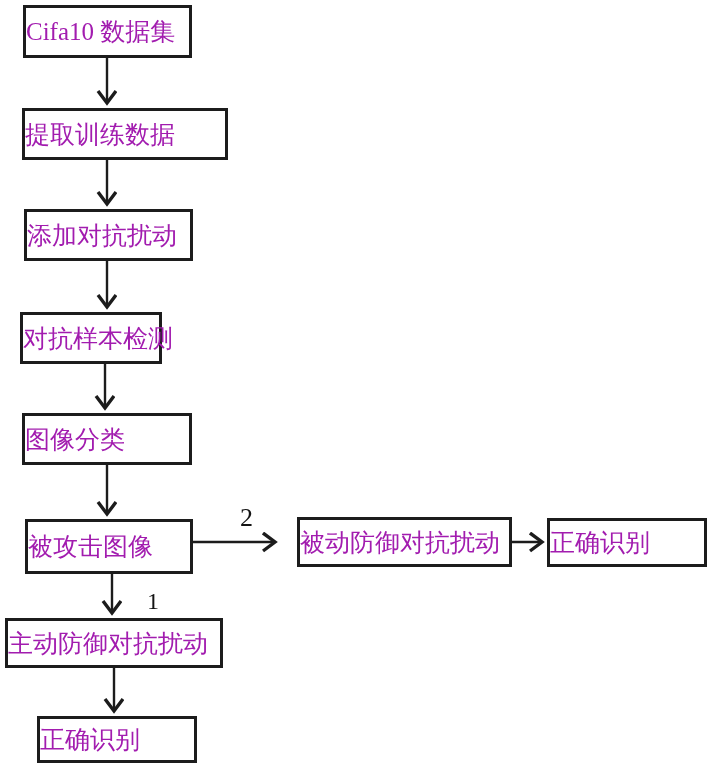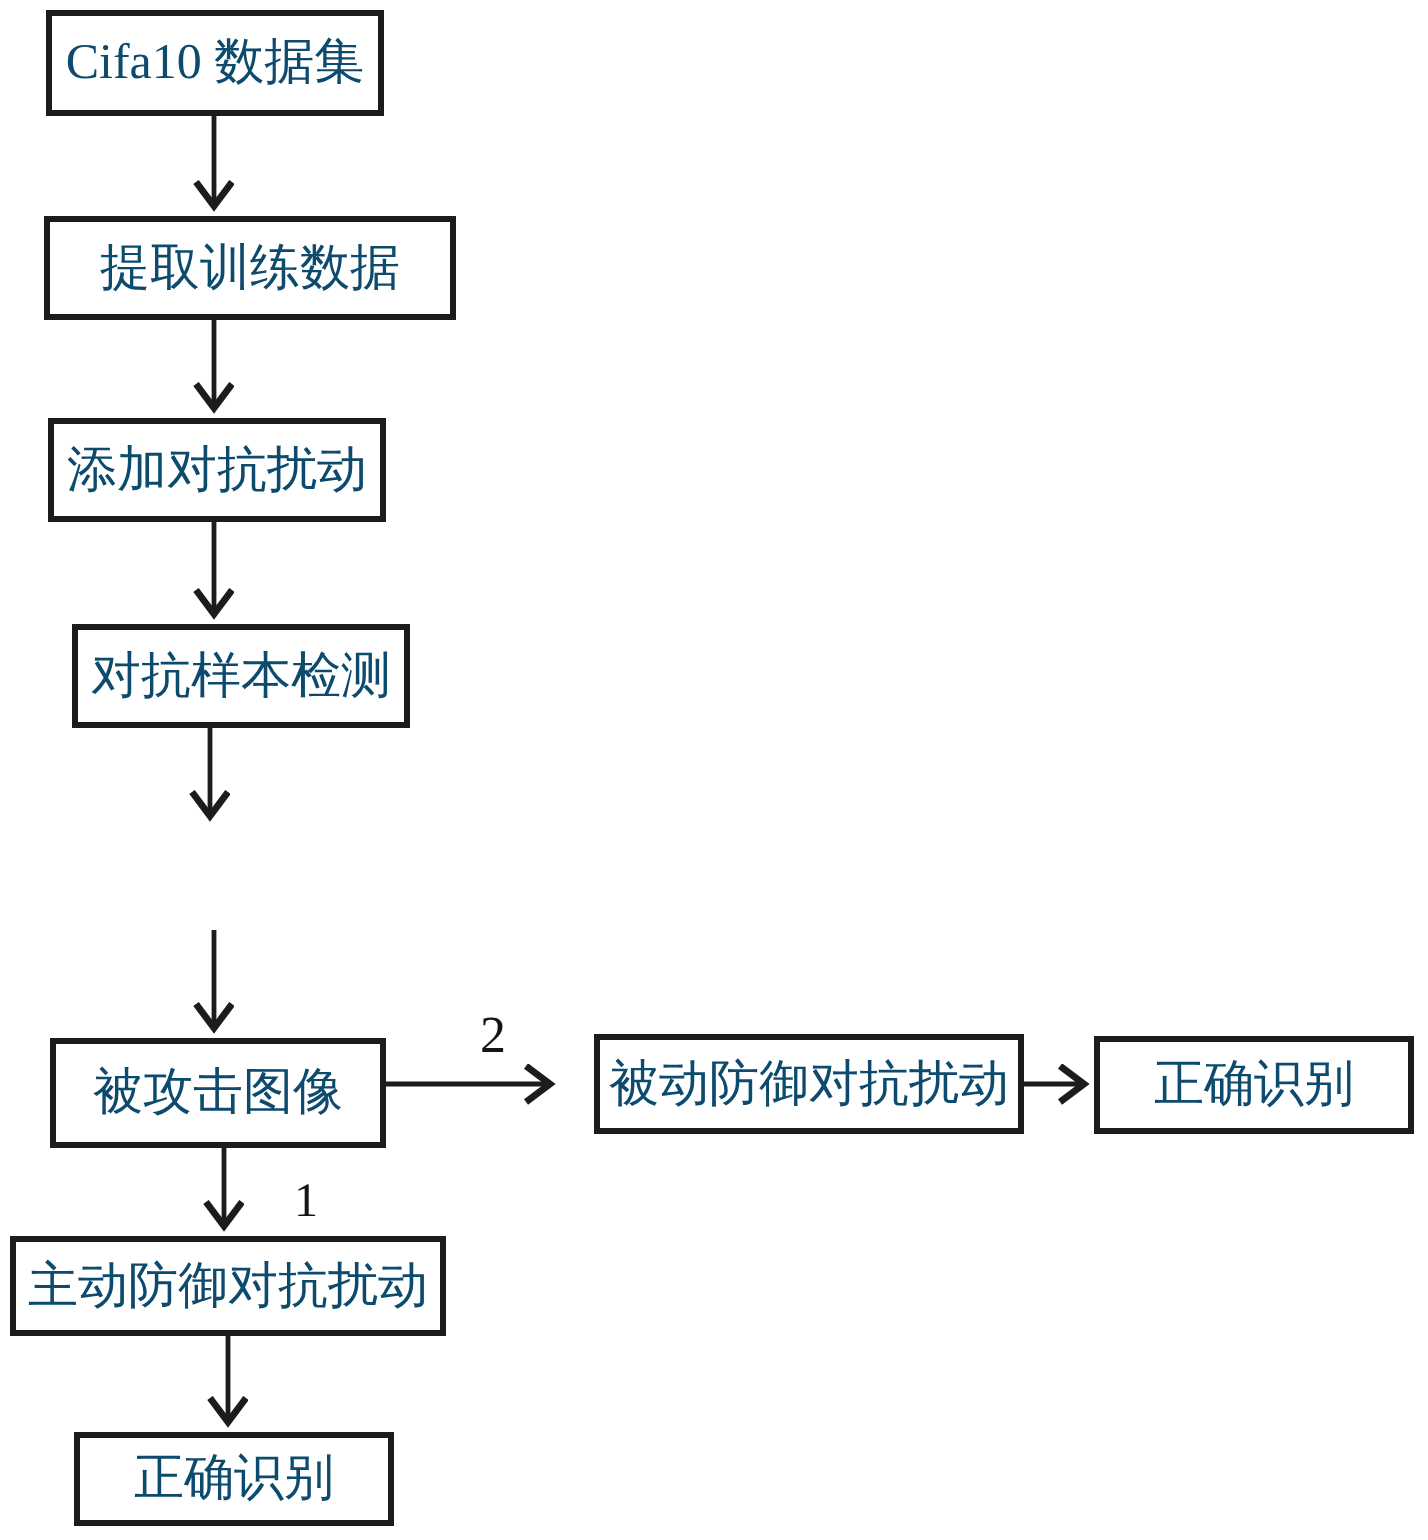--- a/index.html
+++ b/index.html
@@ -21,23 +21,22 @@
     top: 0;
     pointer-events: none;
   }
   .node {
     position: absolute;
     box-sizing: border-box;
     border: 3px solid #1c1c1c;
     background: #ffffff;
     display: flex;
     align-items: center;
-    justify-content: center;
     font-size: 25px;
-    color: #0c4a6e;
+    color: #a21caf;
     white-space: nowrap;
     line-height: 1;
   }
   .edge-label {
     position: absolute;
     font-size: 26px;
     color: #141414;
     line-height: 1;
   }
 </style>
@@ -68,24 +67,27 @@
   </div>
 
   <div class="node" style="left:22px;  top:108px; width:206px; height:52px;">
     <span>提取训练数据</span>
   </div>
 
   <div class="node" style="left:24px;  top:209px; width:169px; height:52px;">
     <span>添加对抗扰动</span>
   </div>
 
-  <div class="node" style="left:20px;  top:312px; width:169px; height:52px;margin-left:16px;">
+  <div class="node" style="left:20px;  top:312px; width:142px; height:52px;">
     <span>对抗样本检测</span>
   </div>
 
+  <div class="node" style="left:22px;  top:413px; width:170px; height:52px;">
+    <span>图像分类</span>
+  </div>
 
   <div class="node" style="left:25px;  top:519px; width:168px; height:55px;">
     <span>被攻击图像</span>
   </div>
 
   <div class="node" style="left:5px;   top:618px; width:218px; height:50px;">
     <span>主动防御对抗扰动</span>
   </div>
 
   <div class="node" style="left:37px;  top:716px; width:160px; height:47px;">

